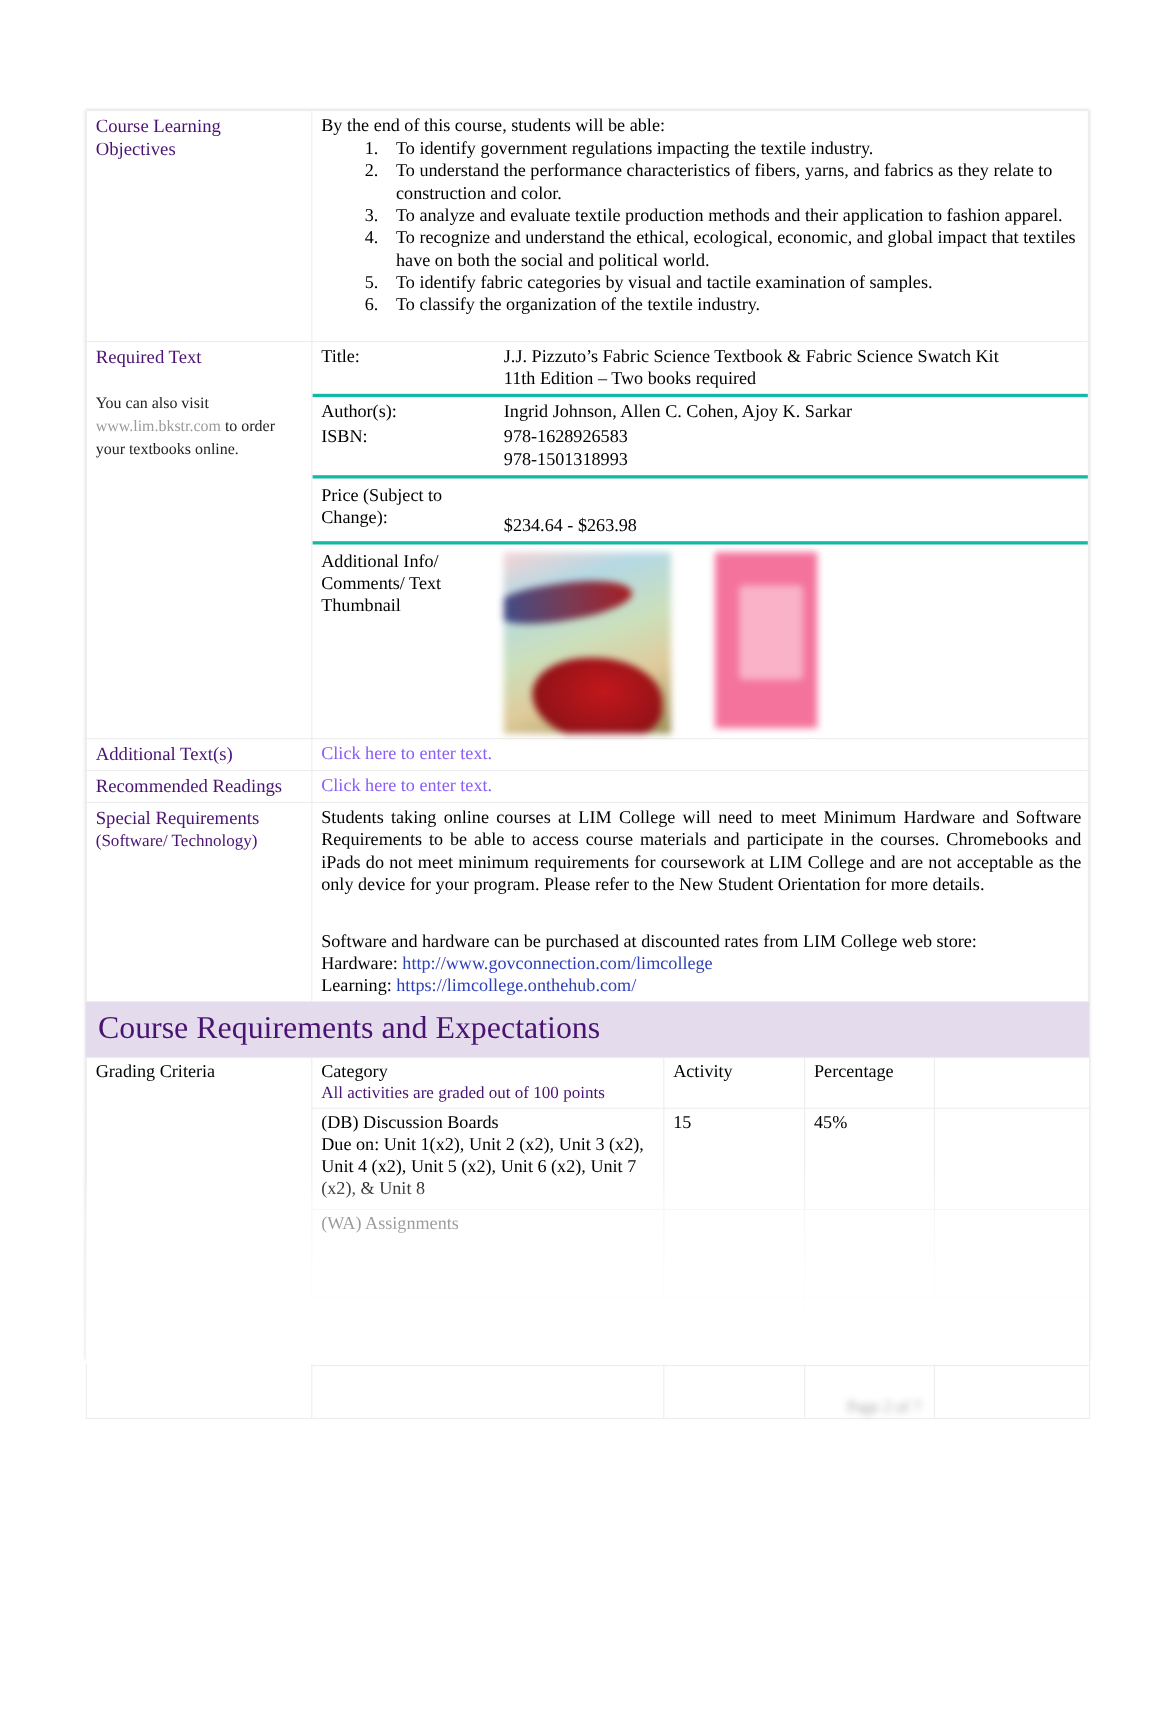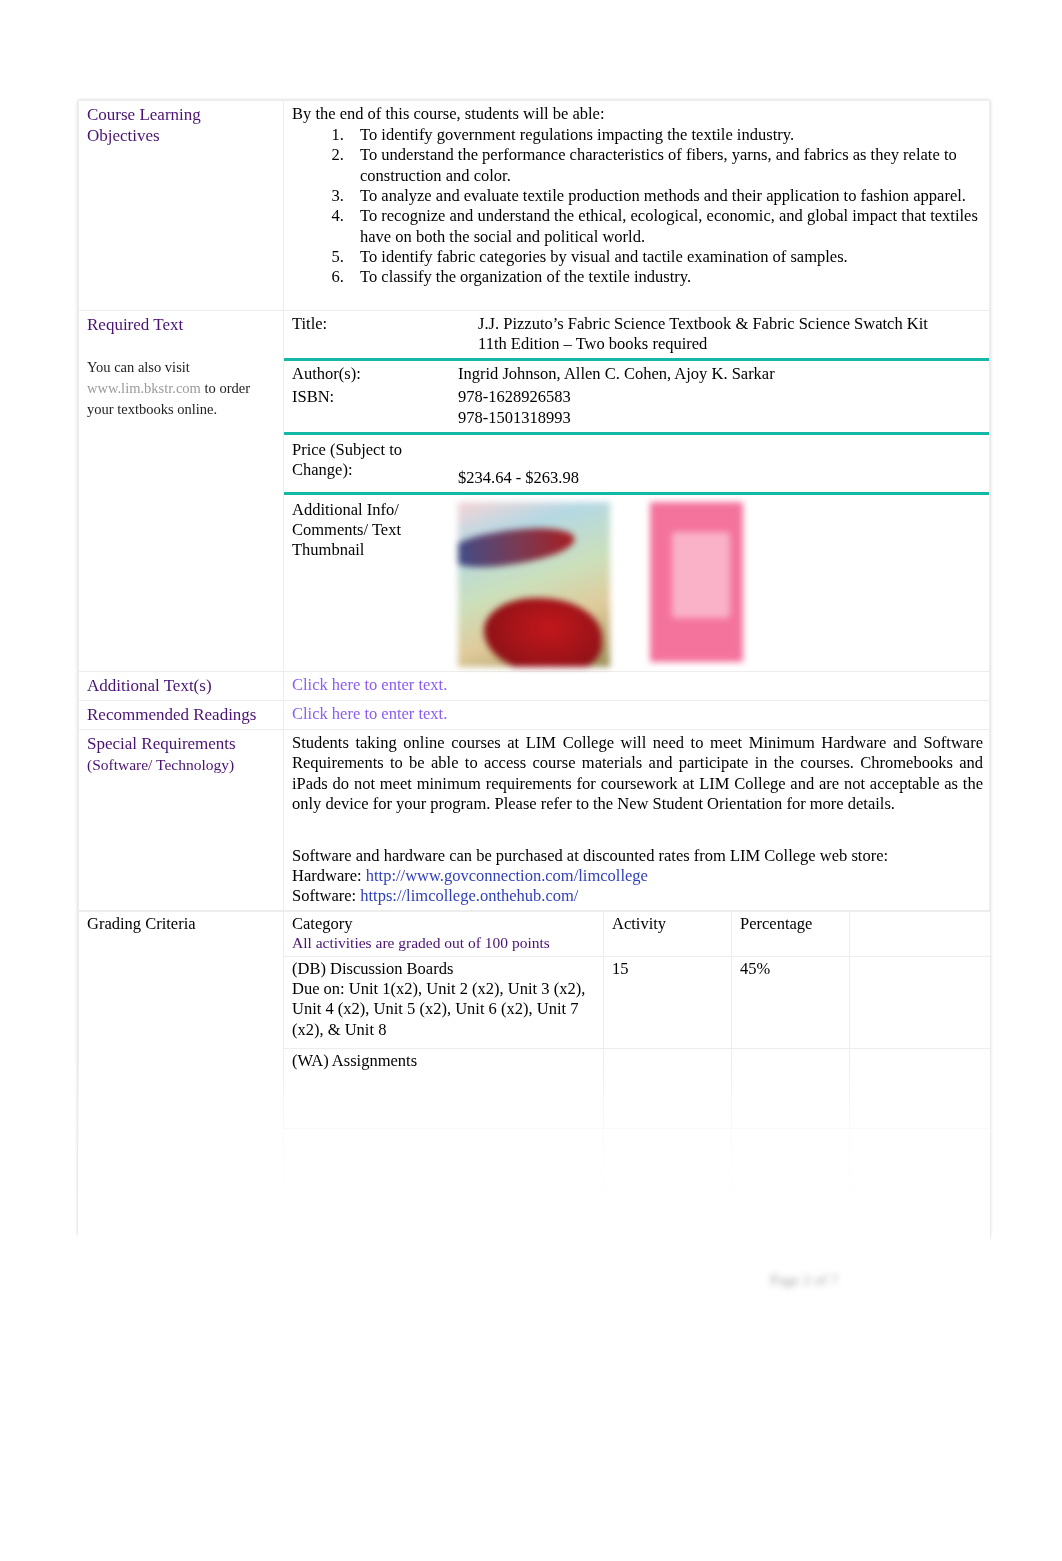--- a/index.html
+++ b/index.html
@@ -212,21 +212,21 @@
         <td class="label-cell" style="height:316px;">
           <div class="purple-label">Required Text</div>
           <div class="small-note">
             <span>You can also visit</span>
             <span class="faded-link">www.lim.bkstr.com</span>
             <span>to order your textbooks online.</span>
           </div>
         </td>
         <td style="padding:0;">
 
-          <div class="rt-row" style="padding:3px 6px 4px 8px;gap:20px;">
+          <div class="rt-row" style="padding:3px 6px 4px 8px;">
             <div class="rt-key">Title:</div>
             <div class="rt-val">
               <div>J.J. Pizzuto’s Fabric Science Textbook &amp; Fabric Science Swatch Kit</div>
               <div>11th Edition – Two books required</div>
             </div>
           </div>
 
           <div class="rt-row rt-sub" style="padding:3px 6px 2px 8px;">
             <div class="rt-key">Author(s):</div>
             <div class="rt-val">Ingrid Johnson, Allen C. Cohen, Ajoy K. Sarkar</div>
@@ -284,28 +284,31 @@
           <div class="purple-label-sm">(Software/ Technology)</div>
         </td>
         <td>
           <div style="text-align: justify;">Students taking online courses at LIM College will need to meet Minimum Hardware and Software Requirements to be able to access course materials and participate in the courses. Chromebooks and iPads do not meet minimum requirements for coursework at LIM College and are not acceptable as the only device for your program. Please refer to the New Student Orientation for more details.</div>
           <div class="pad-top-sm">Software and hardware can be purchased at discounted rates from LIM College web store:</div>
           <div>
             <span>Hardware:</span>
             <span class="link-blue">http://www.govconnection.com/limcollege</span>
           </div>
           <div>
-            <span>Software:</span>
+            <span>Learning:</span>
             <span class="link-blue">https://limcollege.onthehub.com/</span>
           </div>
         </td>
       </tr>
     </tbody>
       </table>
 
+    <div class="banner">
+      <div class="banner-title">Course Requirements and Expectations</div>
+    </div>
 
     <table class="grade-table">
       <tbody>
           <tr>
         <td class="gc-label" rowspan="6">
           <span>Grading Criteria</span>
         </td>
         <td class="gc-cat">
           <div>Category</div>
           <div class="purple-note">All activities are graded out of 100 points</div>

